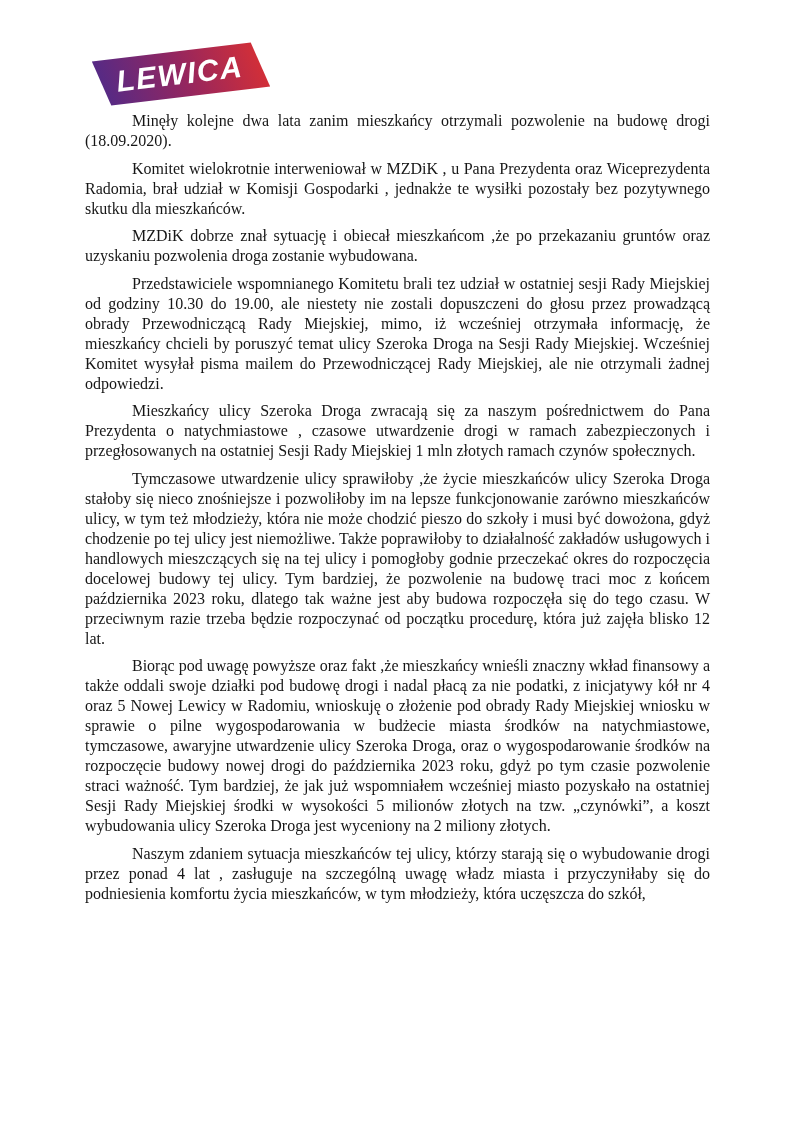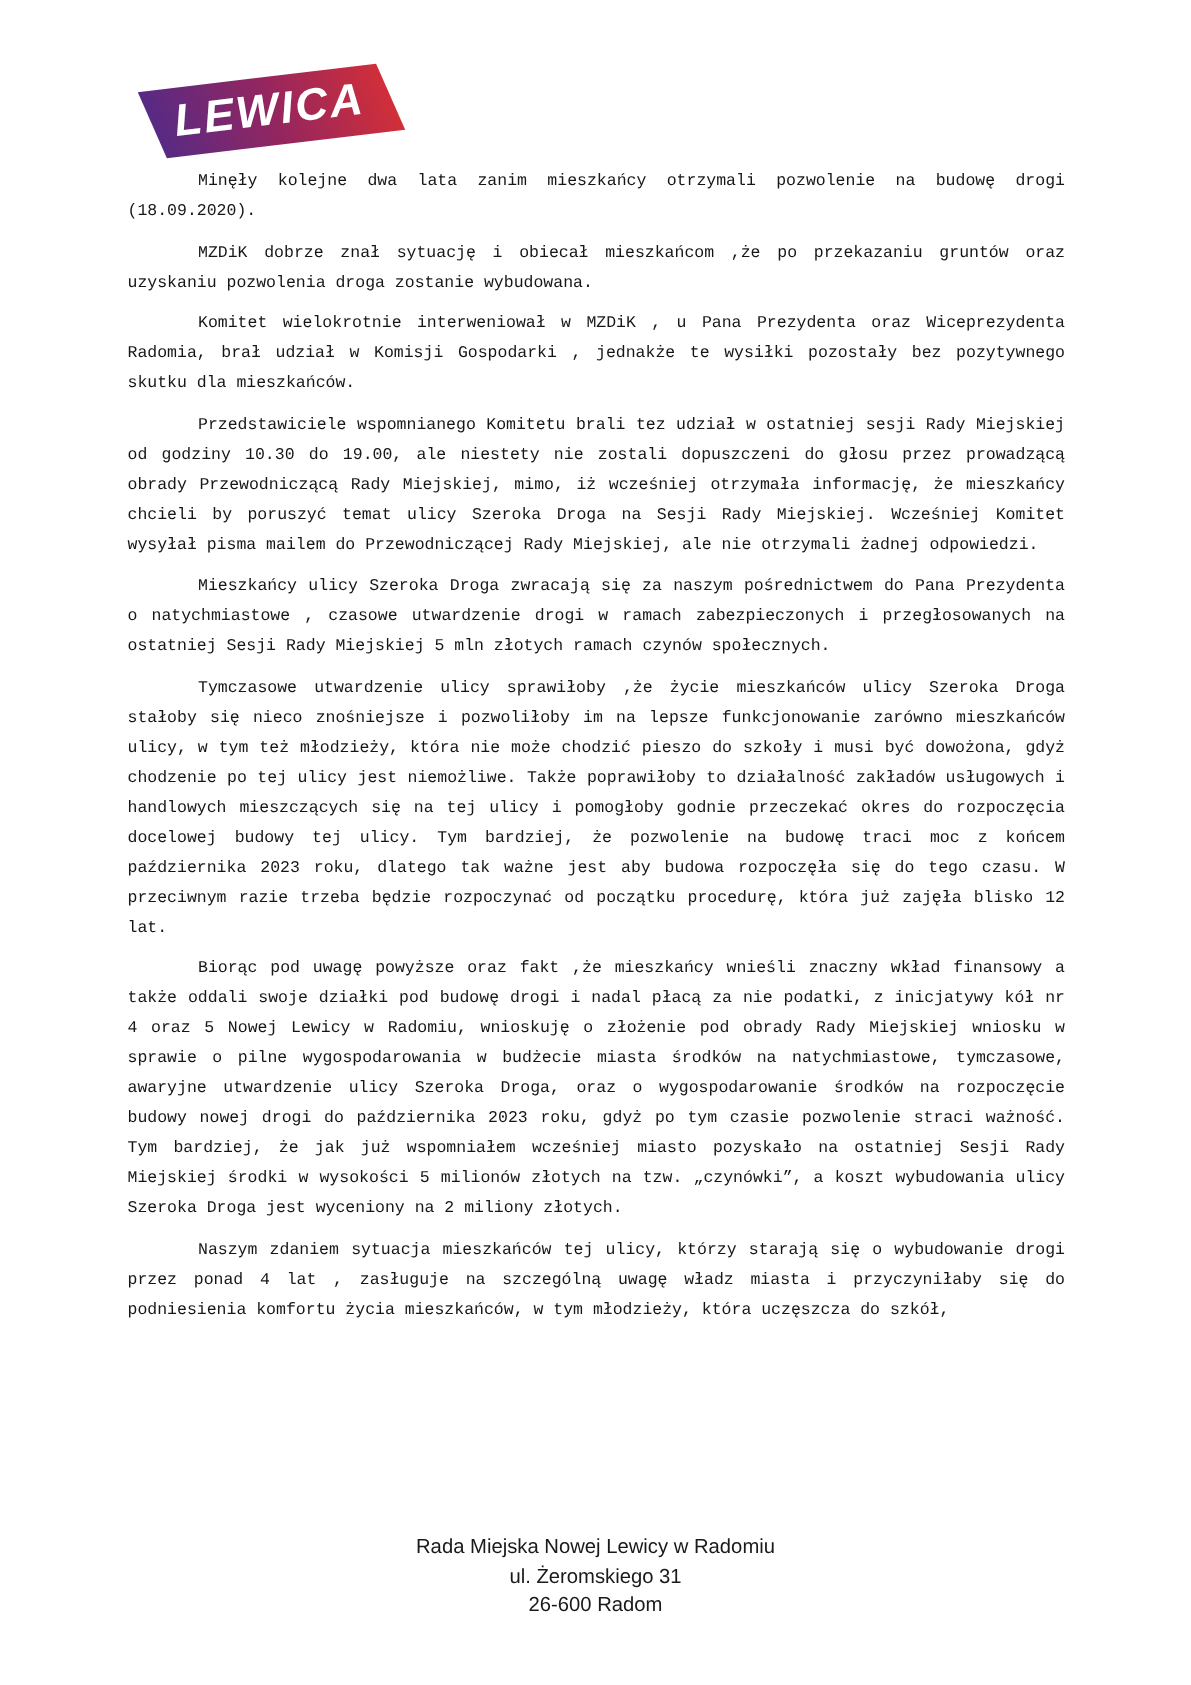--- a/index.html
+++ b/index.html
@@ -36,26 +36,25 @@
     padding-right: 3px;
     white-space: nowrap;
   }
   .letter-body {
     position: absolute;
     left: 85px; top: 111px;
     width: 625px;
   }
   .letter-body p {
     margin: 0 0 7.5px 0;
-    font-size: 11px;
+    font-size: 16px;
     line-height: 20px;
     text-align: justify;
     text-indent: 47px;
     color: #161616;
-    font-family: Liberation Mono, monospace;
   }
   .footer {
     position: absolute;
     left: 0; top: 1021px;
     width: 100%;
     text-align: center;
     font-family: "Liberation Sans", sans-serif;
     font-size: 13.5px;
     line-height: 19.5px;
     color: #1a1a1a;
@@ -65,28 +64,23 @@
 <body>
 
 <div class="page">
 
   <div class="logo-wrap" style="background: linear-gradient(93deg, rgb(86, 42, 133) 0%, rgb(150, 38, 94) 52%, rgb(210, 47, 56) 100%);">
     <span class="logo-text" style="color: rgb(255, 255, 255);">LEWICA</span>
   </div>
 
   <div class="letter-body">
     <p>Minęły kolejne dwa lata zanim mieszkańcy otrzymali pozwolenie na budowę drogi (18.09.2020).</p>
+    <p>Komitet wielokrotnie interweniował w MZDiK , u Pana Prezydenta oraz Wiceprezydenta Radomia, brał udział w Komisji Gospodarki , jednakże te wysiłki pozostały bez pozytywnego skutku dla mieszkańców.</p>
     <p>MZDiK dobrze znał sytuację i obiecał mieszkańcom ,że po przekazaniu gruntów oraz uzyskaniu pozwolenia droga zostanie wybudowana.</p>
-    <p>Komitet wielokrotnie interweniował w MZDiK , u Pana Prezydenta oraz Wiceprezydenta Radomia, brał udział w Komisji Gospodarki , jednakże te wysiłki pozostały bez pozytywnego skutku dla mieszkańców.</p>
     <p>Przedstawiciele wspomnianego Komitetu brali tez udział w ostatniej sesji Rady Miejskiej od godziny 10.30 do 19.00, ale niestety nie zostali dopuszczeni do głosu przez prowadzącą obrady Przewodniczącą Rady Miejskiej, mimo, iż wcześniej otrzymała informację, że mieszkańcy chcieli by poruszyć temat ulicy Szeroka Droga na Sesji Rady Miejskiej. Wcześniej Komitet wysyłał pisma mailem do Przewodniczącej Rady Miejskiej, ale nie otrzymali żadnej odpowiedzi.</p>
-    <p>Mieszkańcy ulicy Szeroka Droga zwracają się za naszym pośrednictwem do Pana Prezydenta o natychmiastowe , czasowe utwardzenie drogi w ramach zabezpieczonych i przegłosowanych na ostatniej Sesji Rady Miejskiej 5 mln złotych ramach czynów społecznych.</p>
+    <p>Mieszkańcy ulicy Szeroka Droga zwracają się za naszym pośrednictwem do Pana Prezydenta o natychmiastowe , czasowe utwardzenie drogi w ramach zabezpieczonych i przegłosowanych na ostatniej Sesji Rady Miejskiej 1 mln złotych ramach czynów społecznych.</p>
     <p>Tymczasowe utwardzenie ulicy sprawiłoby ,że życie mieszkańców ulicy Szeroka Droga stałoby się nieco znośniejsze i pozwoliłoby im na lepsze funkcjonowanie zarówno mieszkańców ulicy, w tym też młodzieży, która nie może chodzić pieszo do szkoły i musi być dowożona, gdyż chodzenie po tej ulicy jest niemożliwe. Także poprawiłoby to działalność zakładów usługowych i handlowych mieszczących się na tej ulicy i pomogłoby godnie przeczekać okres do rozpoczęcia docelowej budowy tej ulicy. Tym bardziej, że pozwolenie na budowę traci moc z końcem października 2023 roku, dlatego tak ważne jest aby budowa rozpoczęła się do tego czasu. W przeciwnym razie trzeba będzie rozpoczynać od początku procedurę, która już zajęła blisko 12 lat.</p>
     <p>Biorąc pod uwagę powyższe oraz fakt ,że mieszkańcy wnieśli znaczny wkład finansowy a także oddali swoje działki pod budowę drogi i nadal płacą za nie podatki, z inicjatywy kół nr 4 oraz 5 Nowej Lewicy w Radomiu, wnioskuję o złożenie pod obrady Rady Miejskiej wniosku w sprawie o pilne wygospodarowania w budżecie miasta środków na natychmiastowe, tymczasowe, awaryjne utwardzenie ulicy Szeroka Droga, oraz o wygospodarowanie środków na rozpoczęcie budowy nowej drogi do października 2023 roku, gdyż po tym czasie pozwolenie straci ważność. Tym bardziej, że jak już wspomniałem wcześniej miasto pozyskało na ostatniej Sesji Rady Miejskiej środki w wysokości 5 milionów złotych na tzw. „czynówki”, a koszt wybudowania ulicy Szeroka Droga jest wyceniony na 2 miliony złotych.</p>
     <p>Naszym zdaniem sytuacja mieszkańców tej ulicy, którzy starają się o wybudowanie drogi przez ponad 4 lat , zasługuje na szczególną uwagę władz miasta i przyczyniłaby się do podniesienia komfortu życia mieszkańców, w tym młodzieży, która uczęszcza do szkół,</p>
   </div>
 
-  <div class="footer">
-    <div>Rada Miejska Nowej Lewicy w Radomiu</div>
-    <div>ul. Żeromskiego 31</div>
-    <div>26-600 Radom</div>
-  </div>
 
 </div>
 
 </body></html>

